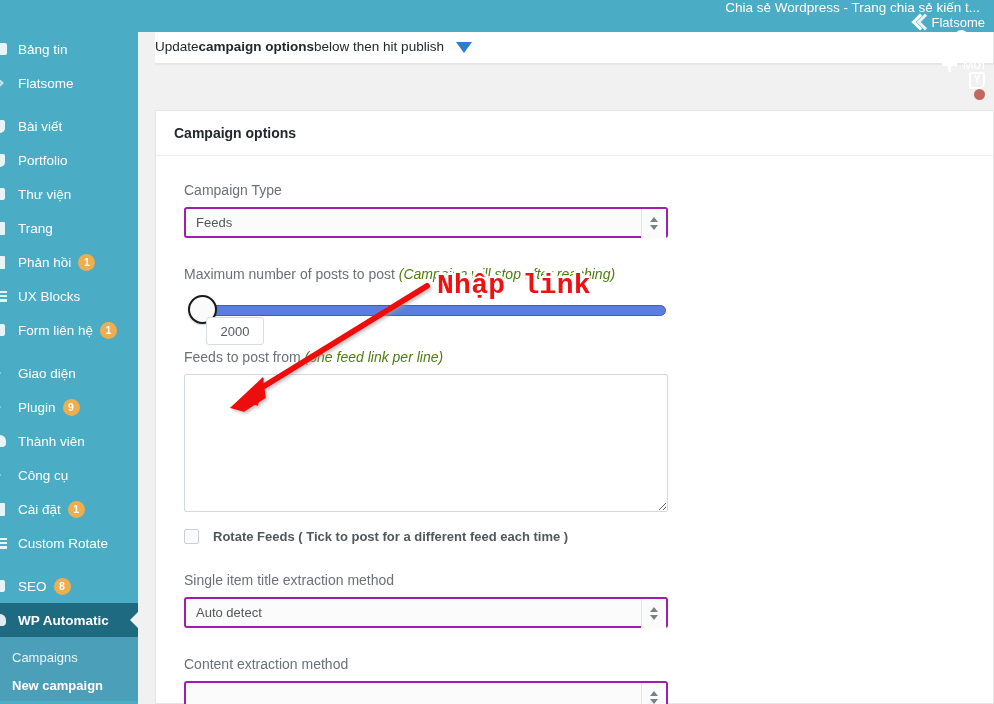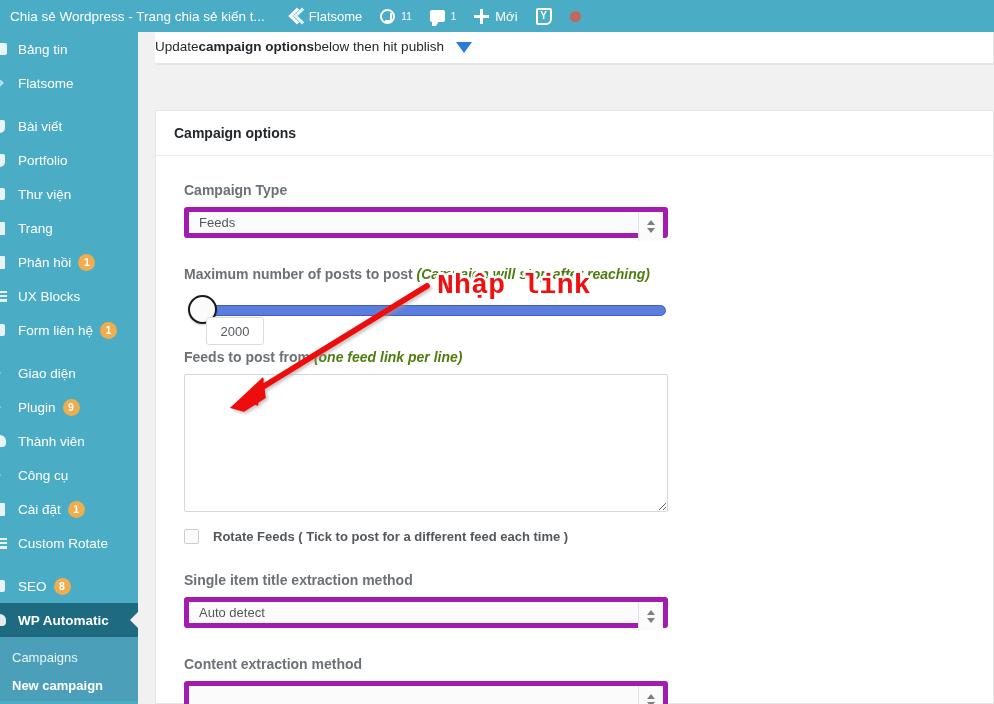--- a/index.html
+++ b/index.html
@@ -18,20 +18,21 @@
   
   #adminbar {
     position: absolute; top: 0; left: 0;
     width: 994px; height: 32px;
     background: #4bacc6;
     display: flex; align-items: flex-end;
     color: #ffffff;
     font-size: 13px;
     z-index: 40;
     padding-left: 6px;
+    flex-direction: column;
   }
   .ab-item {
     display: flex; align-items: center;
     height: 32px;
     padding: 0 9px;
     color: #ffffff;
     white-space: nowrap;
     cursor: pointer;
     gap: 6px;
   }
@@ -280,33 +281,33 @@
   }
   .panel-body {
     padding: 26px 0 0 28px;
     position: relative;
   }
 
   .field-label {
     font-size: 14px;
     color: #6b7177;
     margin-bottom: 9px;
-    font-weight: bold;
+    font-weight: normal;
   }
   .field-label .muted-italic {
     font-style: italic;
     color: #4d7c0f;
   }
 
   .select-box {
     position: relative;
     width: 484px;
     height: 31px;
     background: #fbfbfb;
-    border: 5px solid #a21caf;
+    border: 2px solid #a21caf;
     border-radius: 3px;
     display: flex;
     align-items: center;
     padding-left: 10px;
     font-size: 13px;
     color: #52575c;
     cursor: pointer;
   }
   .select-box .sb-arrows {
     position: absolute;

